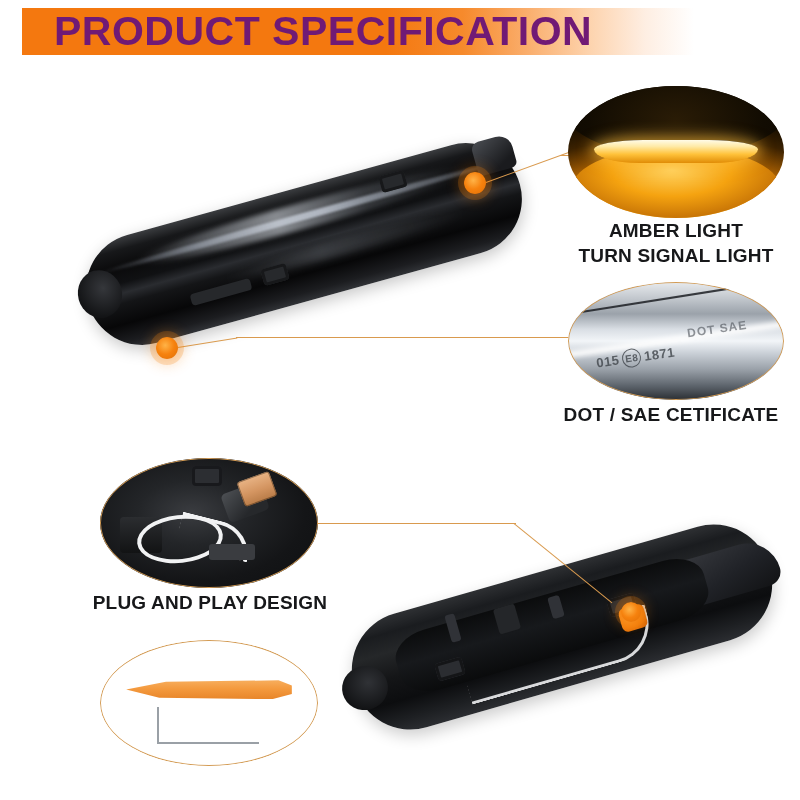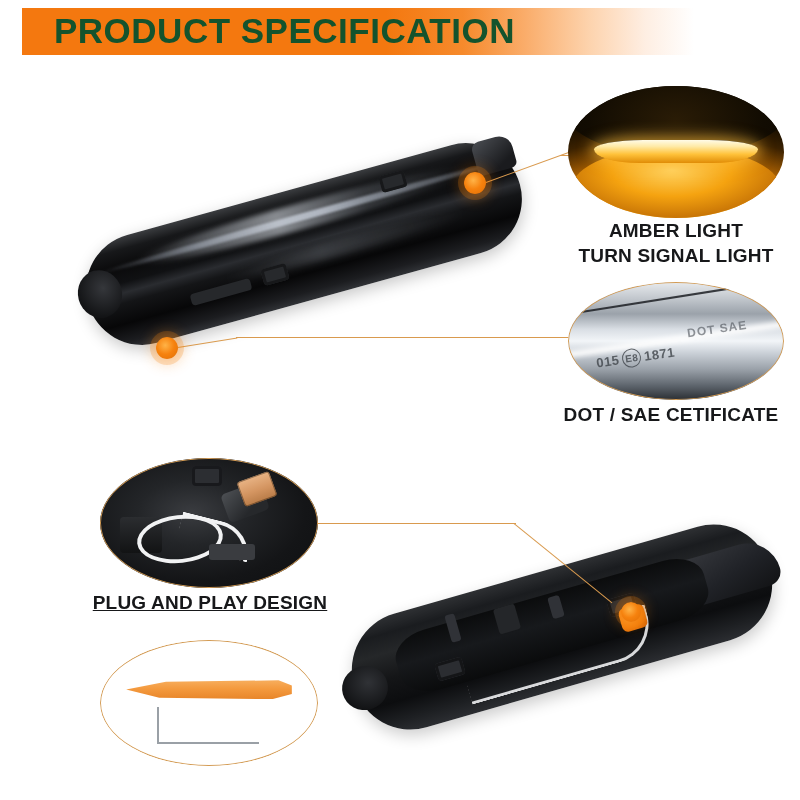--- a/index.html
+++ b/index.html
@@ -38,23 +38,23 @@
         #fdd3ad 81%,
         #feeee2 89%,
         #ffffff 96%);
   }
   .header-title {
     position: absolute;
     left: 54px;
     top: 9px;
     height: 44px;
     line-height: 44px;
-    font-size: 35px;
+    font-size: 41px;
     font-weight: 700;
-    color: #14532d;
+    color: #701a75;
     letter-spacing: 0.5px;
     white-space: nowrap;
     font-family: "Liberation Sans", sans-serif;
   }
 
   
   .product-front {
     position: absolute;
     left: 70px;
     top: 118px;
@@ -491,21 +491,20 @@
   }
   .cap-dot {
     left: 538px; top: 402px; width: 266px;
     font-size: 19px; line-height: 25px;
     letter-spacing: 0.2px;
   }
   .cap-plug {
     left: 60px; top: 590px; width: 300px;
     font-size: 19px; line-height: 25px;
     letter-spacing: 0.2px;
-    text-decoration: underline;
   }
   .cap-mount {
     left: 52px; top: 768px; width: 316px;
     font-size: 19px; line-height: 25px;
     letter-spacing: 0.2px;
   }
 </style>
 </head>
 <body>
 

